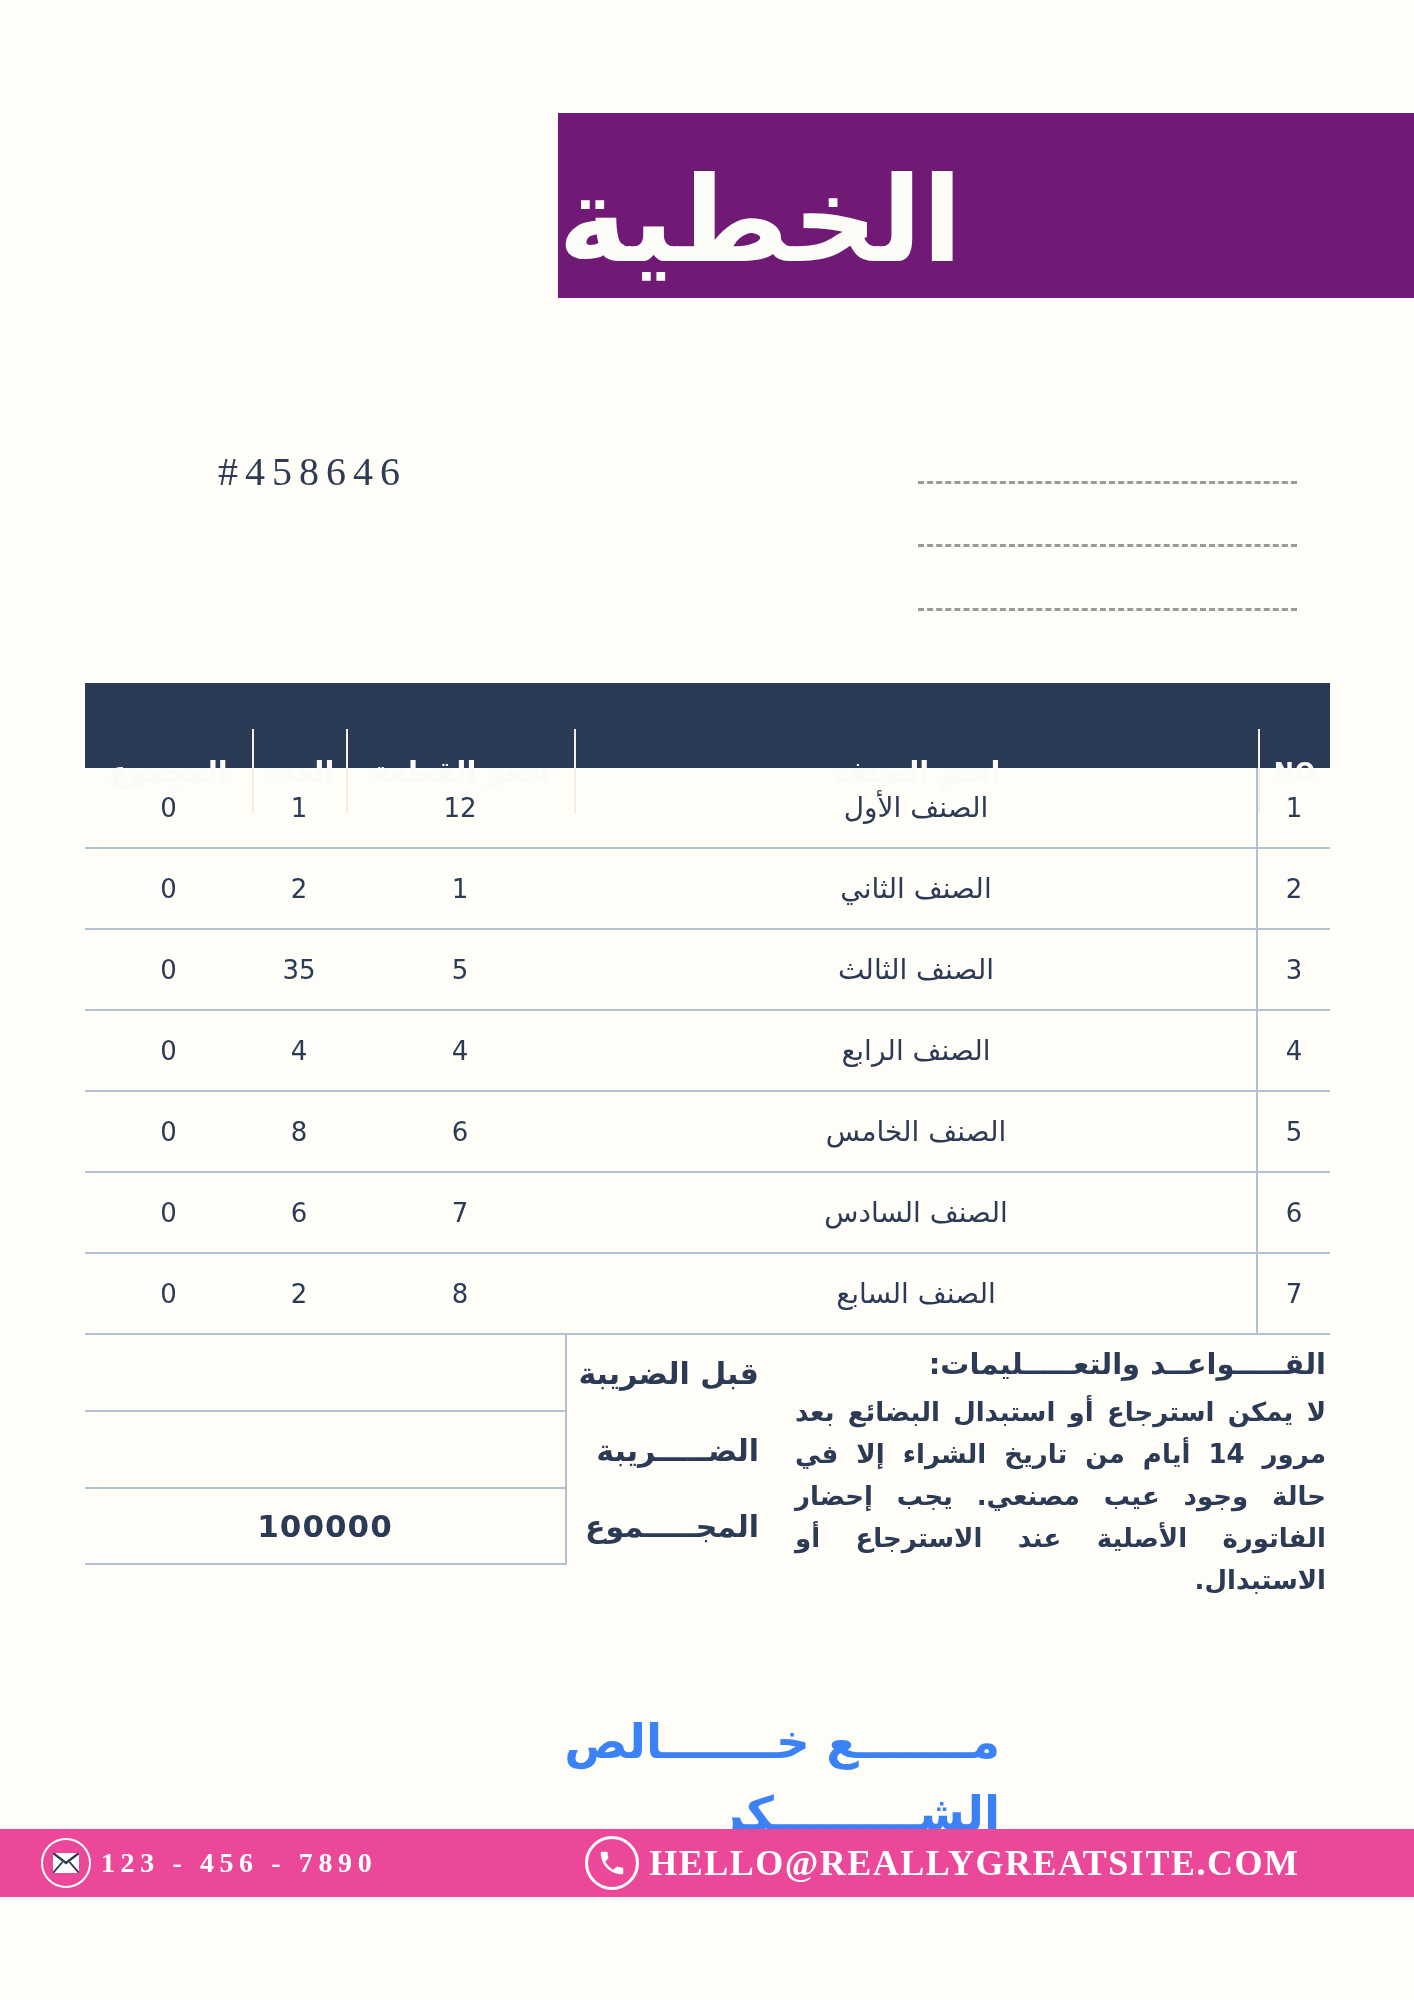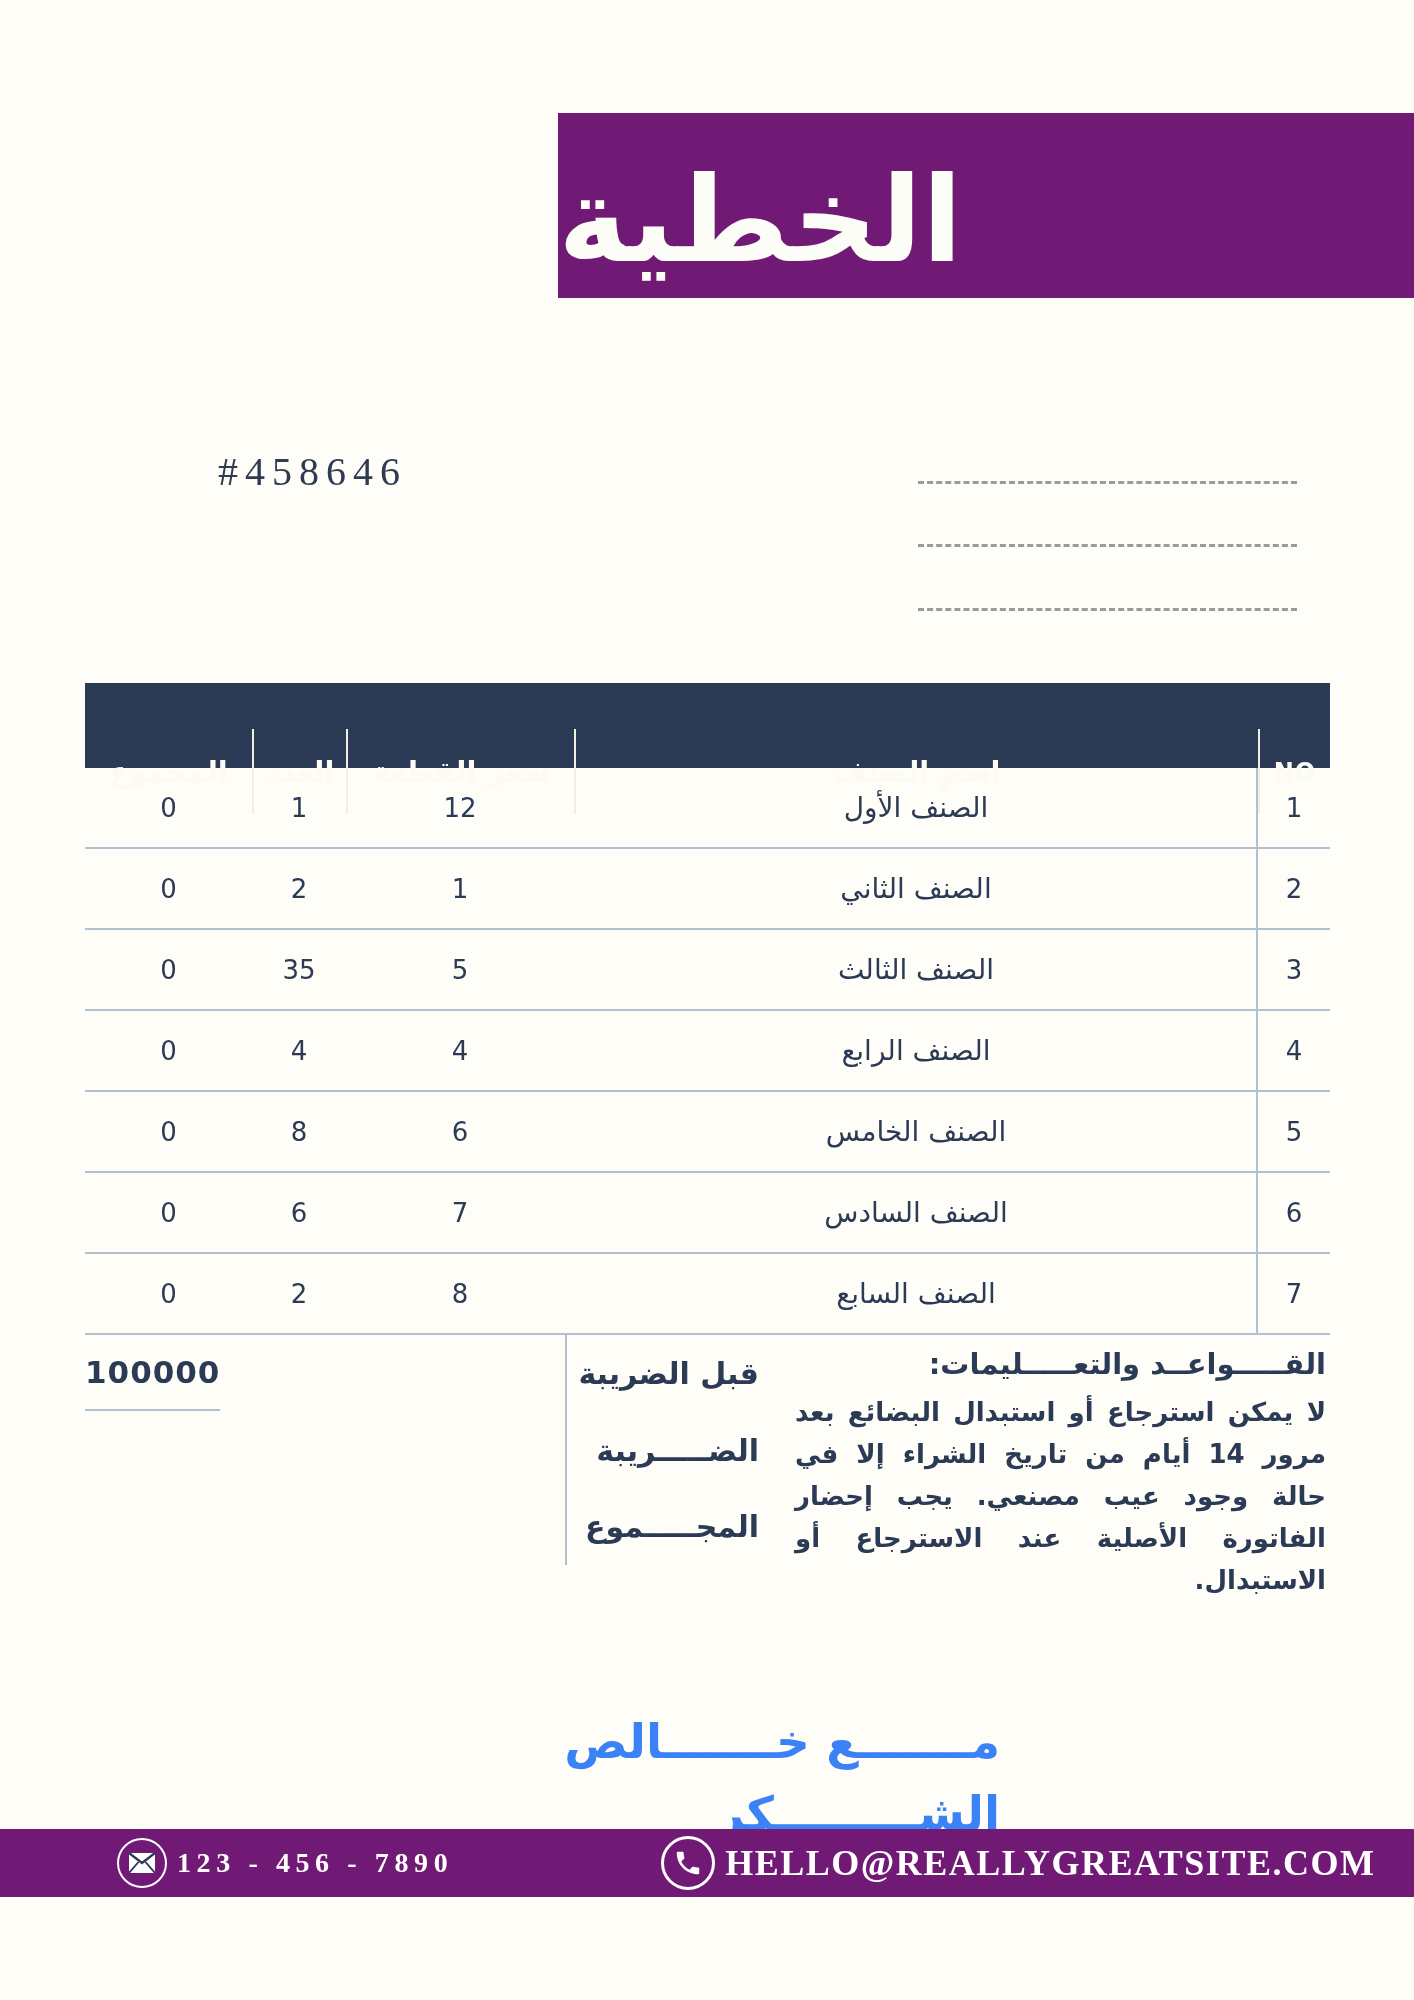--- a/index.html
+++ b/index.html
@@ -53,21 +53,21 @@
     display:flex; align-items:center; justify-content:center;
     font-size:26px; color:#2b3a55;
   }
   .td-no    { width:72px; }
   .td-name  { width:684px; font-size:28px; }
   .td-price { width:228px; }
   .td-qty   { width:94px; }
   .td-total { width:167px; }
   
   .summary { display:flex; direction:ltr; height:230px; }
-  .sum-left { width:480px; display:flex; flex-direction:row; }
+  .sum-left { width:480px; display:flex; flex-direction:column;justify-content:center; }
   .sum-cell {
     height:77px; border-bottom:2px solid #b2c1d0;
     display:flex; align-items:center; justify-content:center;
     font-size:31px; font-weight:bold; letter-spacing:1px;
   }
   .sum-cell:last-child { height:76px; }
   .sum-vdivider { width:2px; background:#b2c1d0; }
   .sum-right { flex:1; display:flex; direction:ltr; }
   .sum-labels { width:192px; display:flex; flex-direction:column; direction:rtl; }
   .sum-label {
@@ -85,21 +85,21 @@
     text-align:justify; text-align-last:right;
   }
   
   .closing {
     position:absolute; right:414px; top:1706px; direction:rtl; text-align:right;
     font-weight:bold; font-size:47px; line-height:72px; color:#3b82f6;
   }
   
   .footerbar {
     position:absolute; left:0; top:1829px; width:1414px; height:68px;
-    background:#701a75; display:flex; align-items:center; padding-left:117px;
+    background:#ec4899; display:flex; align-items:center; padding-left:41px;
     color:#ffffff;
   }
   .icon-circle {
     flex:0 0 auto; width:50px; height:50px; border-radius:50%;
     border:2px solid #ffffff; display:flex; align-items:center; justify-content:center;
   }
   .icon-circle.phone { width:54px; height:54px; border-width:3px; }
   .phone-text {
     margin-left:10px; font-family:"Liberation Serif", serif; font-weight:bold;
     font-size:28px; letter-spacing:0.2em; white-space:nowrap;

